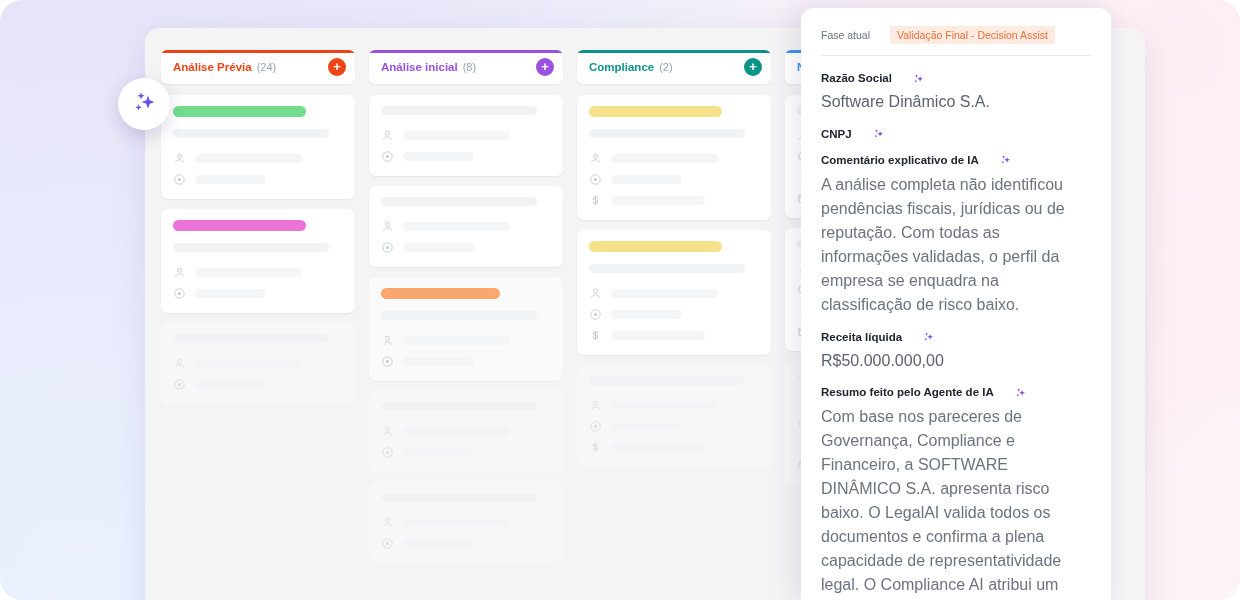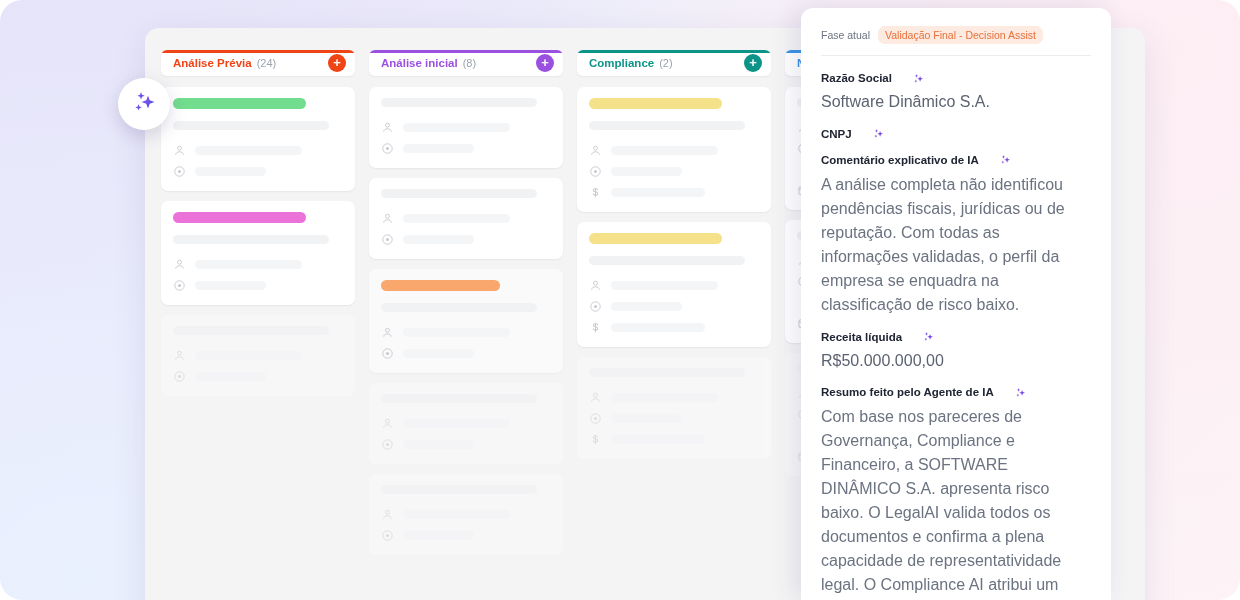--- a/index.html
+++ b/index.html
@@ -43,21 +43,21 @@
     padding: 22px 0 0 16px;
     height: 100%;
   }
 
   .column { width: 194px; flex: 0 0 194px; height: 100%; }
 
   .col-head {
     position: relative;
     background: #ffffff;
     border-radius: 6px;
-    height: 26px;
+    height: 34px;
     display: flex;
     align-items: center;
     padding: 0 9px 0 12px;
     box-shadow: 0 1px 2px rgba(0,0,0,0.05);
     overflow: hidden;
   }
   .col-head::before {
     content: "";
     position: absolute;
     left: 0; right: 0; top: 0;
@@ -136,27 +136,27 @@
     left: 801px; top: 8px;
     width: 310px; height: 592px;
     background: #ffffff;
     border-radius: 12px 12px 0 0;
     box-shadow: -6px 0 26px rgba(60,40,110,0.12);
     padding: 18px 20px 0 20px;
     overflow: hidden;
     z-index: 10;
   }
 
-  .phase-row { display: flex; align-items: center; gap: 8px; }
+  .phase-row { display: flex; align-items: center; gap: 20px; }
   .phase-label { font-size: 10.5px; color: #6b7280; white-space: nowrap; }
   .phase-badge {
     font-size: 10.5px;
     color: #e8703a;
     background: #fdeae0;
-    border-radius: 7px;
+    border-radius: 1px;
     padding: 3px 7px;
     white-space: nowrap;
     cursor: pointer;
   }
   .divider { height: 1px; background: #ececf0; margin: 11px 0 16px 0; }
 
   .field { margin-bottom: 14px; }
   .field-label {
     font-size: 11.5px;
     font-weight: bold;

